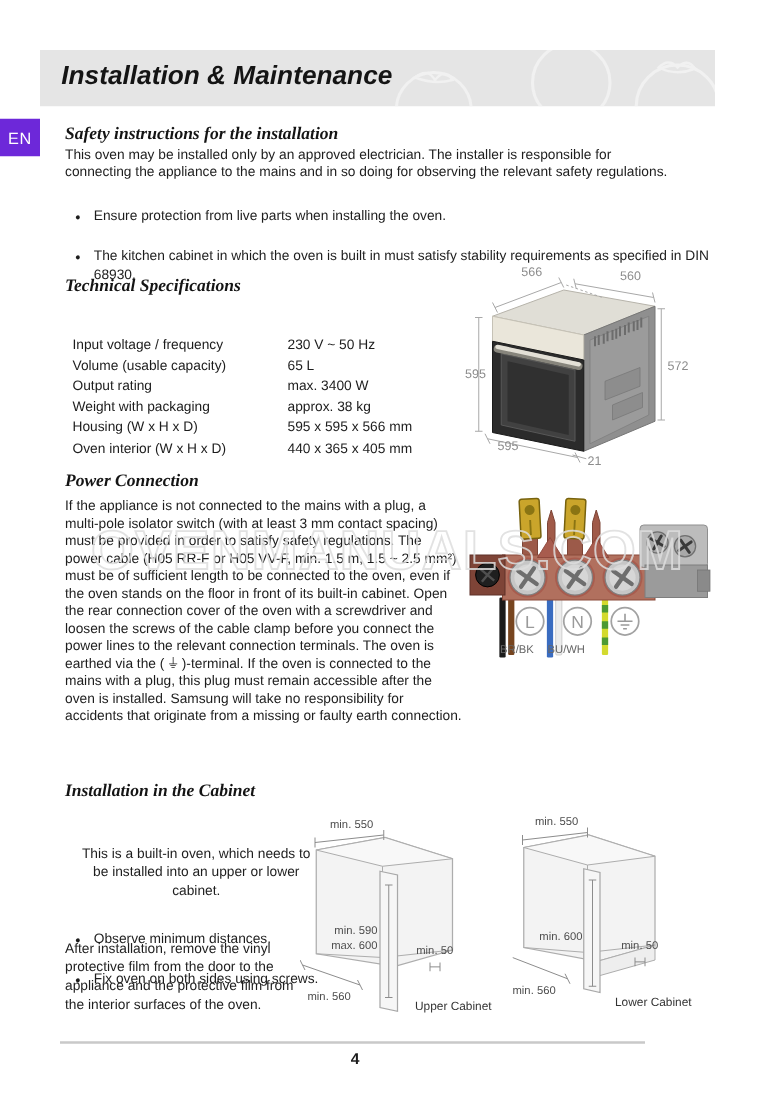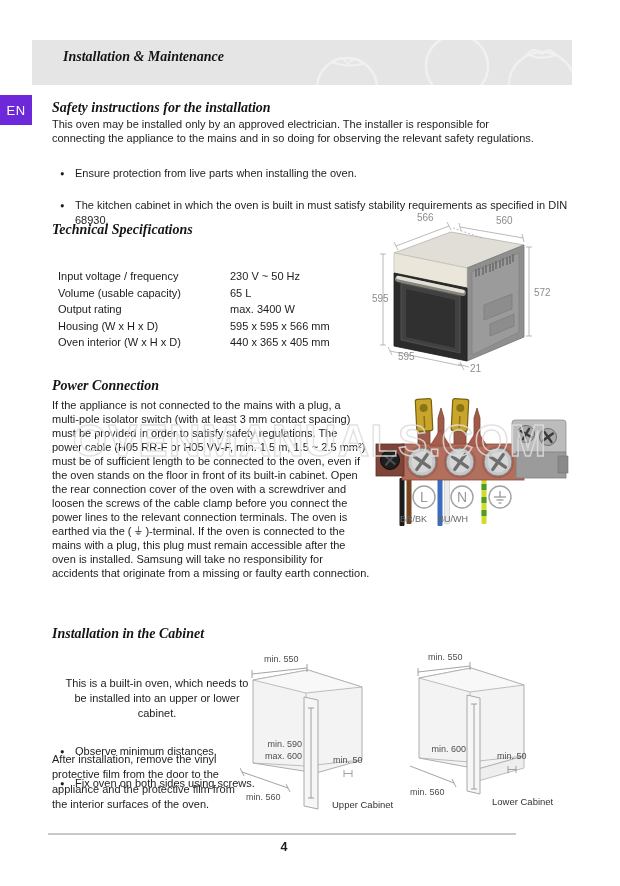--- a/index.html
+++ b/index.html
@@ -2,22 +2,22 @@
 <html><head>
 <meta charset="utf-8">
 <style>
   html,body{margin:0;padding:0;}
   body{width:620px;height:886px;background:#ffffff;position:relative;overflow:hidden;
        font-family:"Liberation Sans","DejaVu Sans",sans-serif;color:#1c1c1c;}
   .abs{position:absolute;}
 
   
   .banner{left:32px;top:40px;width:540px;height:45px;background:#e5e5e5;overflow:hidden;}
-  .banner h1{margin:0;padding:9px 0 0 31px;font-family:Liberation Serif, serif;
-             font-style:italic;font-weight:bold;font-size:14px;color:#141414;position:relative;z-index:2;}
+  .banner h1{margin:0;padding:9px 0 0 17px;font-family:Liberation Sans, sans-serif;
+             font-style:italic;font-weight:bold;font-size:21px;color:#141414;position:relative;z-index:2;}
   .banner svg{position:absolute;right:0;top:0;z-index:1;}
 
   
   .lang-tab{left:0;top:95px;width:32px;height:30px;background:#6d28d9;color:#fff;
             font-size:13px;letter-spacing:.5px;display:flex;align-items:center;justify-content:center;}
 
   
   .sec-head{font-family:"Liberation Serif","DejaVu Serif",serif;font-style:italic;font-weight:bold;
             font-size:14px;color:#141414;}
 
@@ -81,20 +81,24 @@
       <span class="spec-label">Input voltage / frequency</span>
       <span class="spec-value">230 V ~ 50 Hz</span>
     </div>
   <div class="spec-row">
       <span class="spec-label">Volume (usable capacity)</span>
       <span class="spec-value">65 L</span>
     </div>
   <div class="spec-row">
       <span class="spec-label">Output rating</span>
       <span class="spec-value">max. 3400 W</span>
+    </div>
+  <div class="spec-row">
+      <span class="spec-label">Weight with packaging</span>
+      <span class="spec-value">approx. 38 kg</span>
     </div>
   <div class="spec-row">
       <span class="spec-label">Housing (W x H x D)</span>
       <span class="spec-value">595 x 595 x 566 mm</span>
     </div>
   <div class="spec-row">
       <span class="spec-label">Oven interior (W x H x D)</span>
       <span class="spec-value">440 x 365 x 405 mm</span>
     </div>
 </div>

